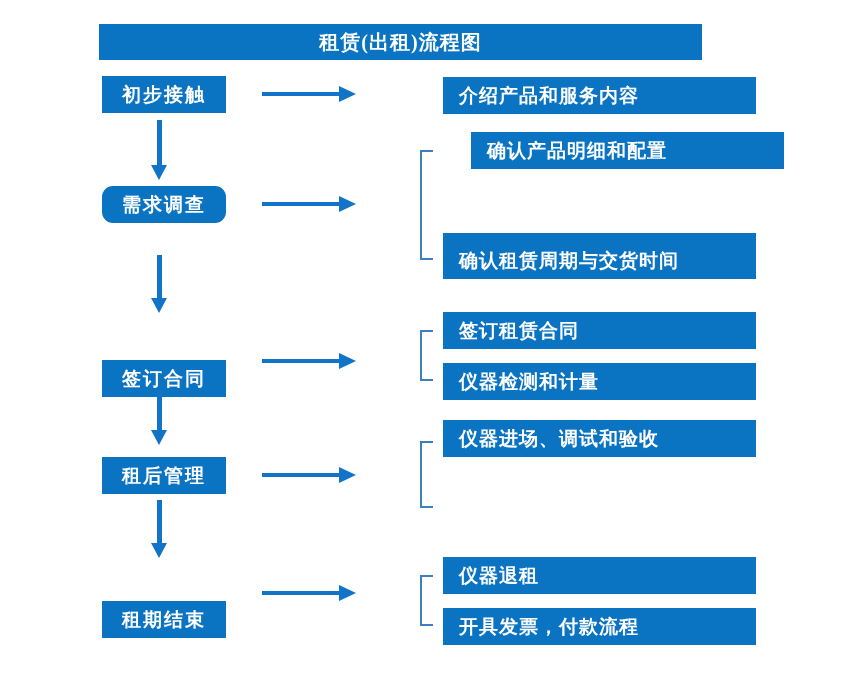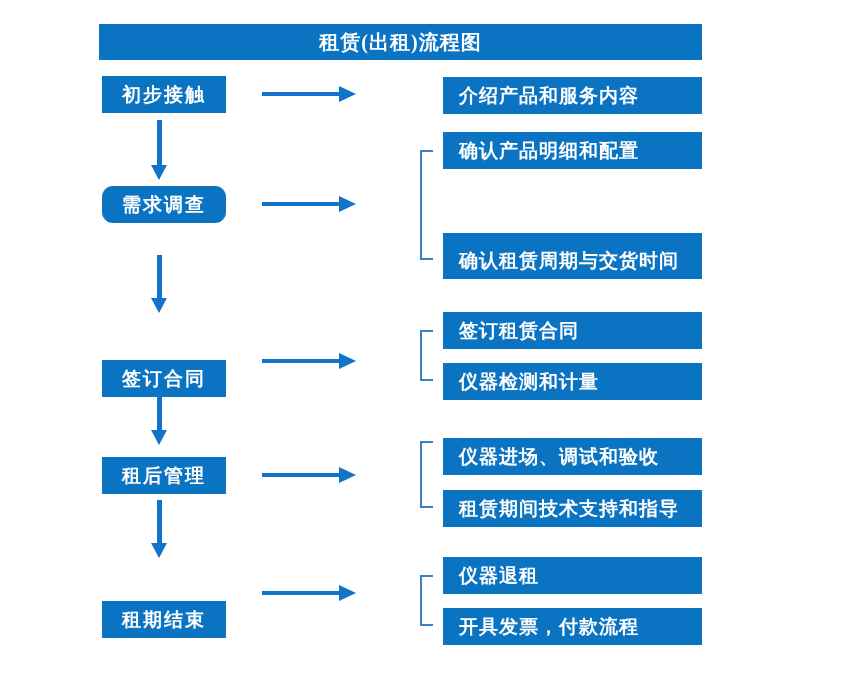--- a/index.html
+++ b/index.html
@@ -26,21 +26,21 @@
   .step-box{
     position:absolute;left:102px;width:124px;height:37px;
     background:var(--box-blue);
     color:var(--text-white);
     font-size:19px;font-weight:bold;letter-spacing:2px;
     display:flex;align-items:center;justify-content:center;
     box-sizing:border-box;
     text-align:right;
   }
   .out-box{
-    position:absolute;left:443px;width:259px;height:37px;
+    position:absolute;left:443px;width:313px;height:37px;
     background:var(--box-blue);
     color:var(--text-white);
     font-size:19px;font-weight:bold;letter-spacing:1px;
     display:flex;align-items:center;
     padding-left:16px;box-sizing:border-box;
   }
   
   .h-arrow{position:absolute;left:262px;width:94px;height:16px;}
   .h-arrow .stem{position:absolute;left:0;top:6px;width:78px;height:4px;background:var(--arrow-blue);}
   .h-arrow .head{position:absolute;right:0;top:0;width:0;height:0;
@@ -76,21 +76,21 @@
     <div class="stem" style="height:45px;"></div>
     <div class="head"></div>
   </div>
 
   <div class="step-box" style="top:186px;border-radius:11px;">需求调查</div>
   <div class="h-arrow" style="top:196px;">
     <div class="stem"></div>
     <div class="head"></div>
   </div>
   <div class="bracket" style="top:150px;height:110px;"></div>
-  <div class="out-box" style="top:132px;">确认产品明细和配置</div>
+  <div class="out-box" style="top:132px;margin-left:28px;">确认产品明细和配置</div>
   <div class="out-box" style="top:187px;margin-top:46px;">租赁报价</div>
   <div class="out-box" style="top:242px;">确认租赁周期与交货时间</div>
 
   <div class="v-arrow" style="top:255px;height:58px;">
     <div class="stem" style="height:43px;"></div>
     <div class="head"></div>
   </div>
 
   <div class="step-box" style="top:360px;">签订合同</div>
   <div class="h-arrow" style="top:353px;">
@@ -105,22 +105,21 @@
     <div class="stem" style="height:40px;"></div>
     <div class="head"></div>
   </div>
 
   <div class="step-box" style="top:457px;">租后管理</div>
   <div class="h-arrow" style="top:467px;">
     <div class="stem"></div>
     <div class="head"></div>
   </div>
   <div class="bracket" style="top:441px;height:67px;"></div>
-  <div class="out-box" style="top:438px;">仪器进场、调试和验收</div>
-  <div class="out-box" style="top:490px;">租赁期间技术支持和指导</div>
+  <div class="out-box" style="top:420px;">仪器进场、调试和验收</div>
 
   <div class="v-arrow" style="top:500px;height:58px;">
     <div class="stem" style="height:43px;"></div>
     <div class="head"></div>
   </div>
 
   <div class="step-box" style="top:575px;margin-top:26px;">租期结束</div>
   <div class="h-arrow" style="top:585px;">
     <div class="stem"></div>
     <div class="head"></div>

